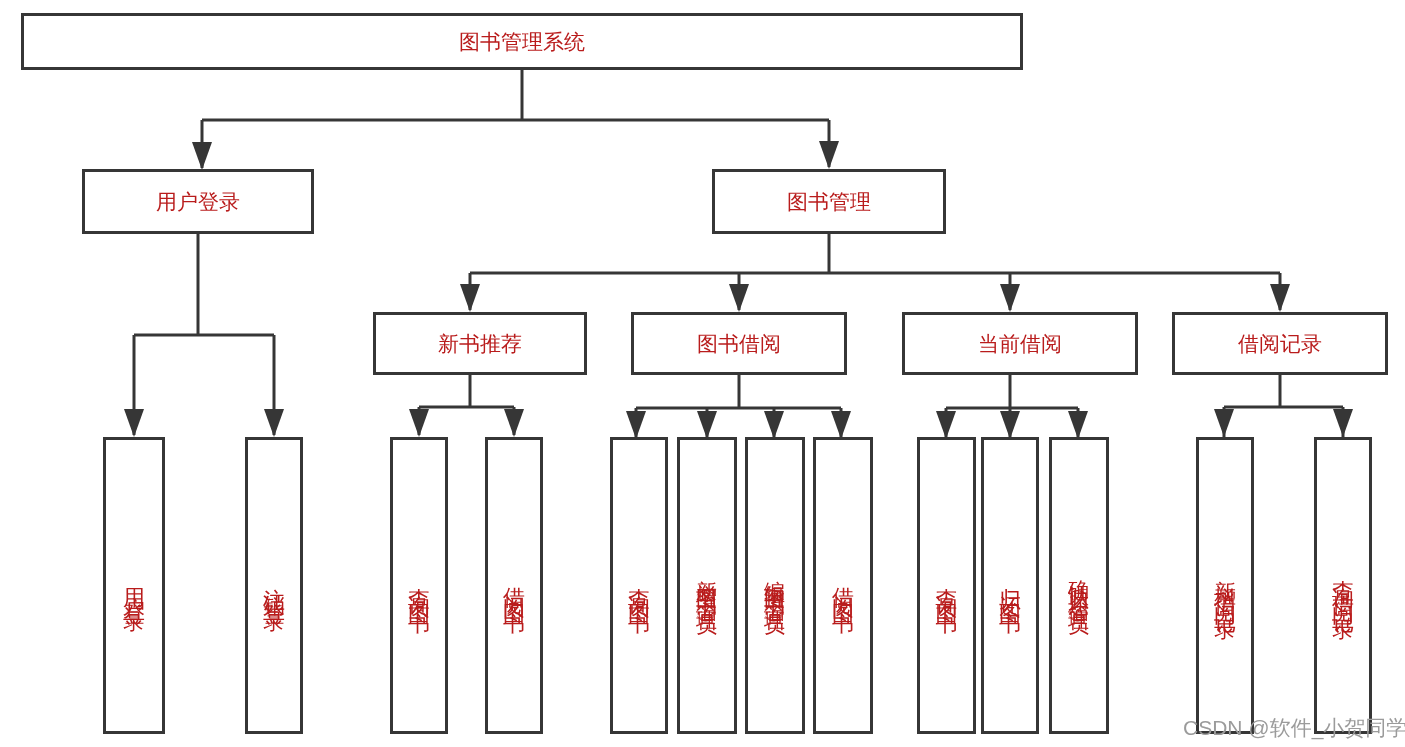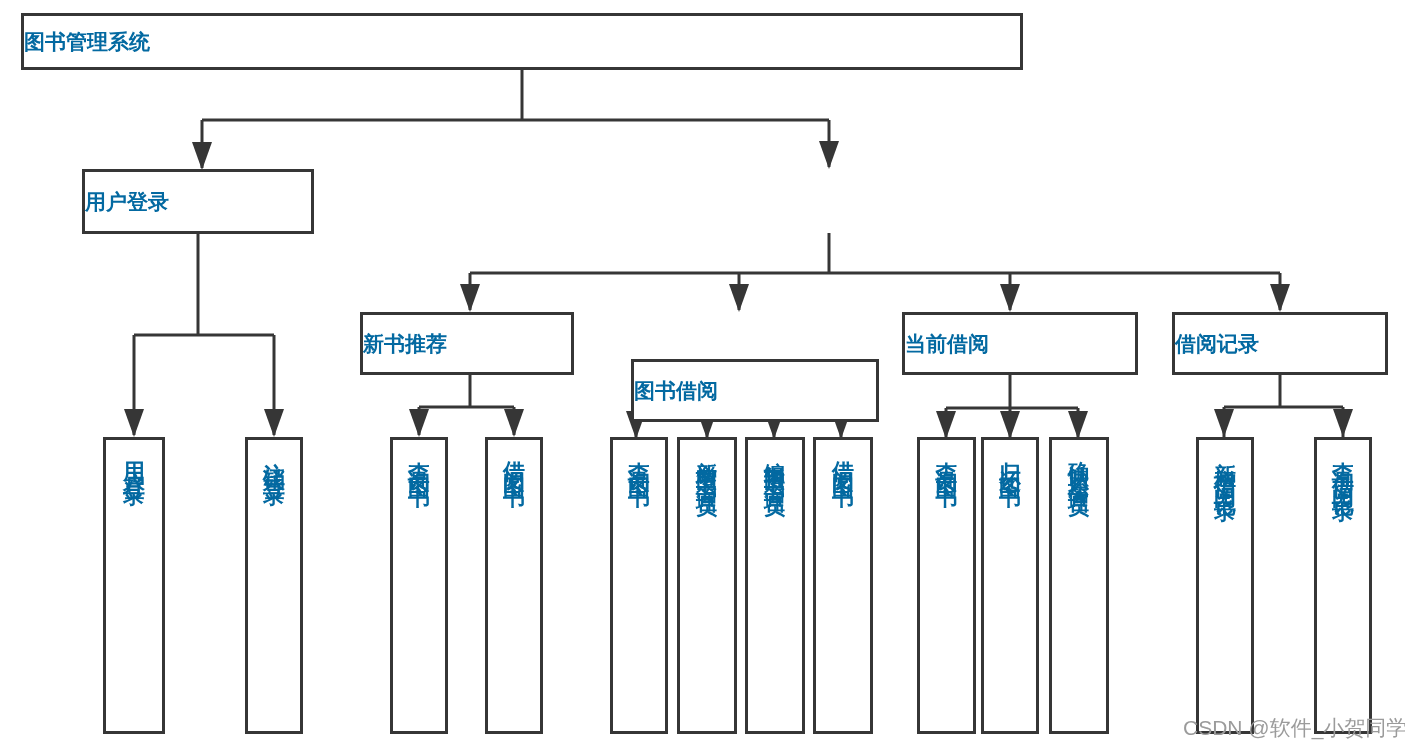--- a/index.html
+++ b/index.html
@@ -21,26 +21,25 @@
     top: 0;
     z-index: 1;
   }
   .node {
     position: absolute;
     box-sizing: border-box;
     border: 3px solid #363636;
     background: #ffffff;
     display: flex;
     align-items: center;
-    justify-content: flex-start;
-    color: #0369a1;
+    justify-content: center;
+    color: #b91c1c;
     font-size: 21px;
     z-index: 2;
     white-space: nowrap;
-    font-weight: bold;
   }
   .leaf {
     writing-mode: vertical-rl;
     text-orientation: mixed;
     font-size: 22px;
     letter-spacing: 8px;
     white-space: normal;
     line-height: 1;
     padding: 4px 0;
   }
@@ -130,25 +129,28 @@
     </g>
   </svg>
 
   <div class="node" style="left:21px; top:13px; width:1002px; height:57px;">
     <span>图书管理系统</span>
   </div>
 
   <div class="node lvl2" style="left:82px; width:232px;">
     <span>用户登录</span>
   </div>
-
-  <div class="node lvl3" style="left:360px; width:214px;">
+  <div class="node lvl2" style="left:712px; width:234px;">
+    <span>图书管理</span>
+  </div>
+
+  <div class="node lvl3" style="left:373px; width:214px;">
     <span>新书推荐</span>
   </div>
-  <div class="node lvl3" style="left:631px; width:248px;margin-top:47px;">
+  <div class="node lvl3" style="left:631px; width:216px;">
     <span>图书借阅</span>
   </div>
   <div class="node lvl3" style="left:902px; width:236px;">
     <span>当前借阅</span>
   </div>
   <div class="node lvl3" style="left:1172px; width:216px;">
     <span>借阅记录</span>
   </div>
 
   <div class="node leaf lvl4" style="left:103px; width:62px;">

